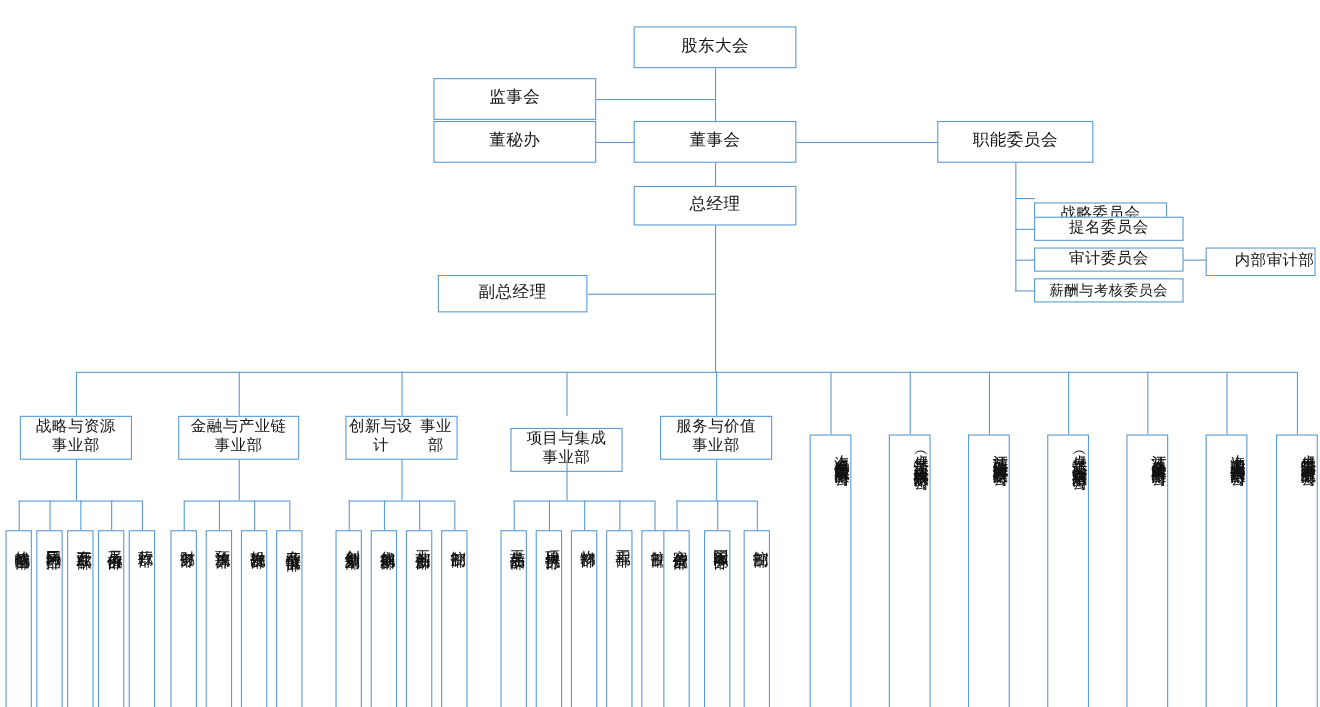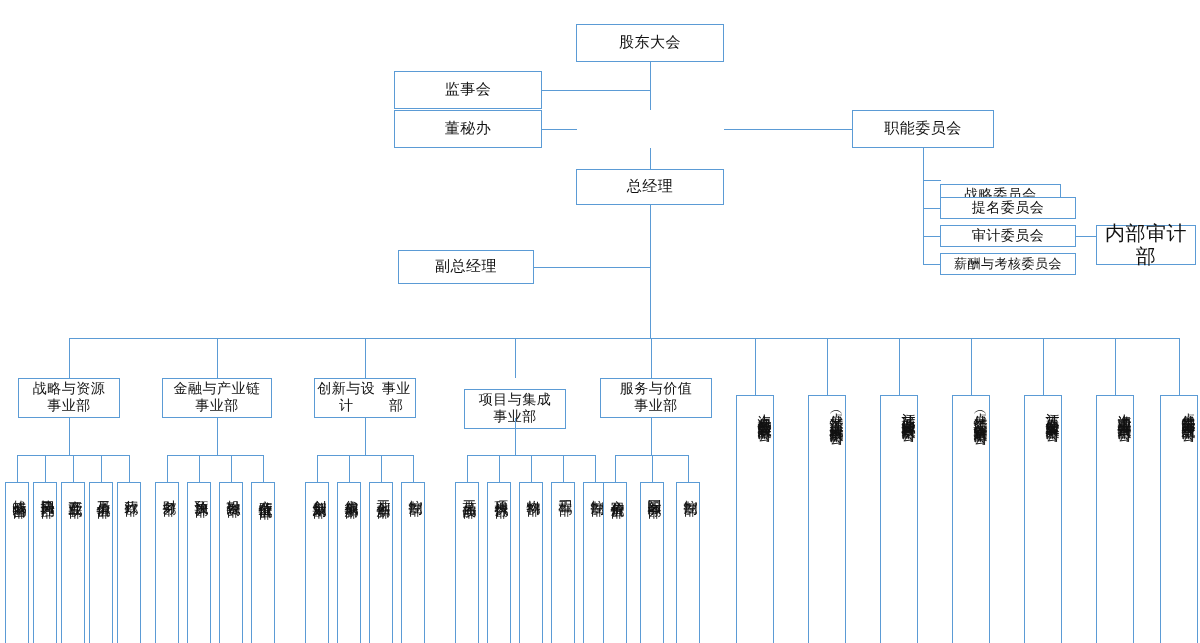--- a/index.html
+++ b/index.html
@@ -52,20 +52,23 @@
   </div>
 
   <div class="box" style="left:394px;top:71px;width:148px;height:38px;">
     <span>监事会</span>
   </div>
 
   <div class="box" style="left:394px;top:110px;width:148px;height:38px;">
     <span>董秘办</span>
   </div>
 
+  <div class="box" style="left:576px;top:110px;width:148px;height:38px;">
+    <span>董事会</span>
+  </div>
 
   <div class="box" style="left:852px;top:110px;width:142px;height:38px;">
     <span>职能委员会</span>
   </div>
 
   <div class="box" style="left:576px;top:169px;width:148px;height:36px;">
     <span>总经理</span>
   </div>
 
   <div class="box" style="left:398px;top:250px;width:136px;height:34px;">
@@ -77,41 +80,41 @@
   </div>
   <div class="box" style="left:940px;top:197px;width:136px;height:22px;font-size:14px;">
     <span>提名委员会</span>
   </div>
   <div class="box" style="left:940px;top:225px;width:136px;height:22px;font-size:14px;">
     <span>审计委员会</span>
   </div>
   <div class="box" style="left:940px;top:253px;width:136px;height:22px;font-size:13px;">
     <span>薪酬与考核委员会</span>
   </div>
-  <div class="box" style="left:1096px;top:225px;width:100px;height:40px;font-size:20px;justify-content:flex-end;">
+  <div class="box" style="left:1096px;top:225px;width:100px;height:26px;font-size:14px;justify-content:flex-end;">
     <span>内部审计部</span>
   </div>
 
   <div class="box two-line" style="left:18px;top:378px;width:102px;height:40px;flex-direction:column;">
     <span>战略与资源</span>
     <span>事业部</span>
   </div>
   <div class="box two-line" style="left:162px;top:378px;width:110px;height:40px;flex-direction:column;text-align:right;">
     <span>金融与产业链</span>
     <span>事业部</span>
   </div>
   <div class="box two-line" style="left:314px;top:378px;width:102px;height:40px;flex-direction:row;">
     <span>创新与设计</span>
     <span>事业部</span>
   </div>
   <div class="box two-line" style="left:464px;top:378px;width:102px;height:40px;flex-direction:column;margin-top:11px;">
     <span>项目与集成</span>
     <span>事业部</span>
   </div>
-  <div class="box two-line" style="left:600px;top:378px;width:112px;height:40px;flex-direction:column;">
+  <div class="box two-line" style="left:600px;top:378px;width:102px;height:40px;flex-direction:column;">
     <span>服务与价值</span>
     <span>事业部</span>
   </div>
 
   <div class="vbox" style="left:5px;top:482px;width:24px;height:165px;">
     <span>战略运营部</span>
     </div>
   <div class="vbox" style="left:33px;top:482px;width:24px;height:165px;">
     <span>协同风控部</span>
     </div>

